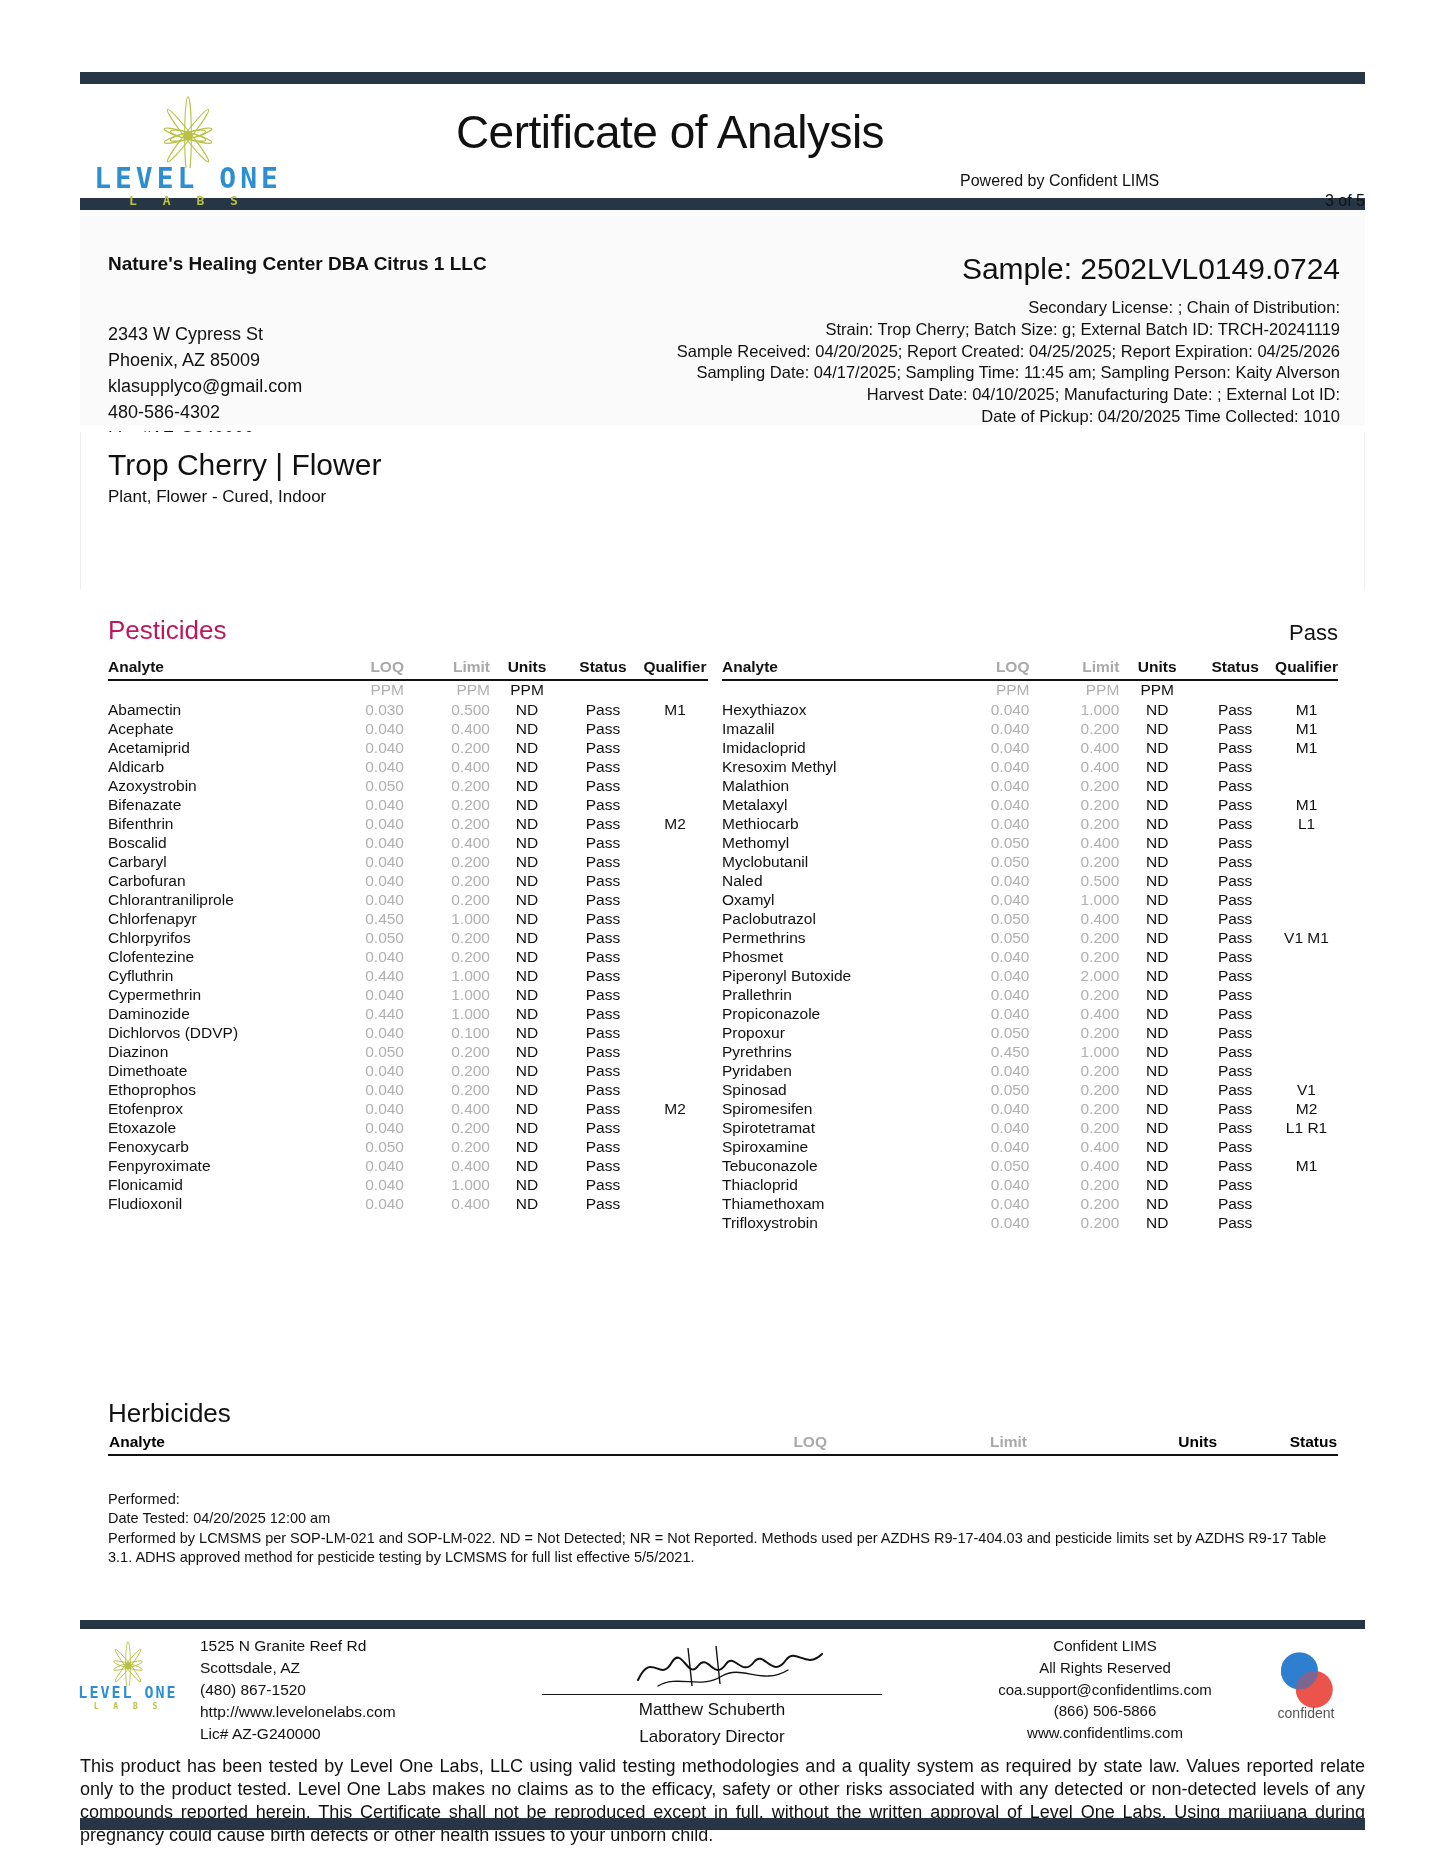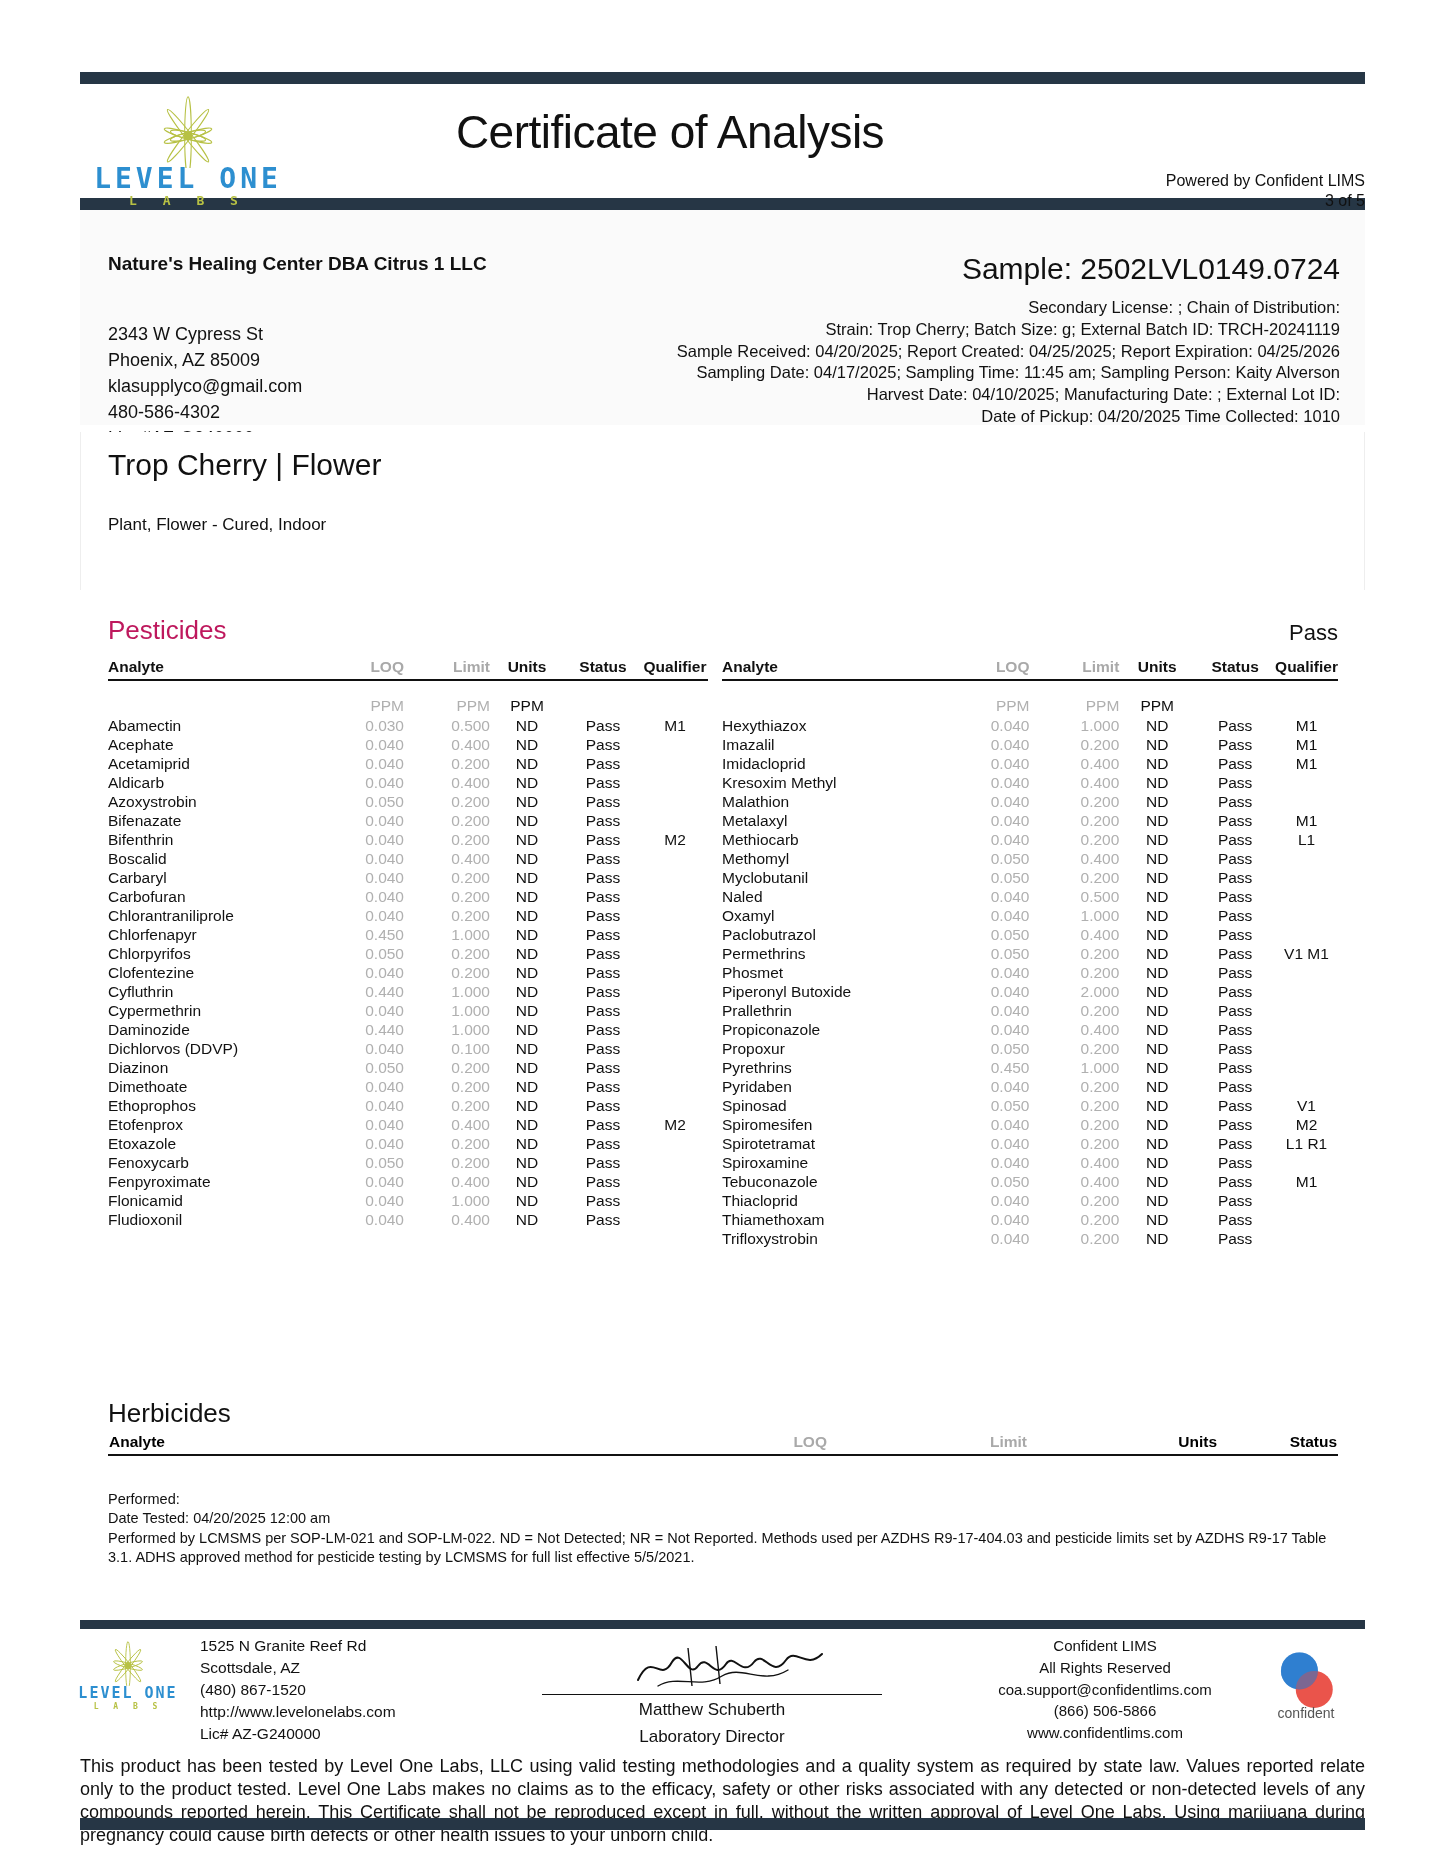--- a/index.html
+++ b/index.html
@@ -24,21 +24,21 @@
   .logo-level { position:absolute; left:0; top:70px; width:200px; text-align:center;
       font-size:28px; font-weight:bold; letter-spacing:4px; color:#2d8fd0;
       font-family:"DejaVu Sans Mono", monospace; }
   .logo-labs { position:absolute; left:0; top:101px; width:200px; text-align:center;
       font-size:13px; font-weight:bold; letter-spacing:9px; color:#b7c144;
       font-family:"DejaVu Sans Mono", monospace; }
 
   
   .coa-title { position:absolute; left:380px; top:105px; width:580px; text-align:center;
       font-size:46px; font-weight:400; color:#111; letter-spacing:-0.5px; }
-  .powered { position:absolute; left:960px; top:170px; width:405px; text-align:right;
+  .powered { position:absolute; left:960px; top:170px; width:405px; 
       font-size:16px; color:#111; line-height:1.35; }
   .pageno { position:absolute; left:960px; top:192px; width:405px; text-align:right;
       font-size:16px; color:#111; }
 
   
   .info-panel { position:absolute; left:80px; top:210px; width:1285px; height:215px;
       background:#fafafa; }
   .client-name { position:absolute; left:108px; top:253px; font-size:19px; font-weight:bold; color:#111; }
   .client-lines { position:absolute; left:108px; top:285px; font-size:18px; color:#111; line-height:1.45;margin-top:36px; }
   .client-lines div { white-space:nowrap; }
@@ -46,21 +46,21 @@
   .sample-id { position:absolute; left:600px; top:252px; width:740px; text-align:right;
       font-size:30px; color:#111; }
   .meta-lines { position:absolute; left:440px; top:297px; width:900px; text-align:right;
       font-size:16.5px; color:#111; line-height:1.32; }
   .meta-lines div { white-space:nowrap; }
 
   
   .prod-panel { position:absolute; left:80px; top:432px; width:1285px; height:158px; background:#fff;
       border-left:1px solid #eee; border-right:1px solid #eee; }
   .prod-title { position:absolute; left:108px; top:448px; font-size:30px; color:#111;text-align:right; }
-  .prod-sub { position:absolute; left:108px; top:487px; font-size:17px; color:#111;margin-top:28px; }
+  .prod-sub { position:absolute; left:108px; top:487px; font-size:17px; color:#111; }
 
   
   .wm-leaf { position:absolute; left:520px; top:630px; width:420px; height:420px;
       opacity:0.30; pointer-events:none; }
   .wm-level { position:absolute; left:118px; top:1258px; width:1210px; text-align:center;
       font-size:112px; font-weight:bold; letter-spacing:16px; color:#d3e5f2;
       font-family:"DejaVu Sans Mono", monospace; pointer-events:none; }
   .wm-labs { position:absolute; left:118px; top:1390px; width:1210px; text-align:center;
       font-size:44px; font-weight:bold; letter-spacing:40px; color:#eceede;
       font-family:"DejaVu Sans Mono", monospace; pointer-events:none; }
@@ -74,21 +74,21 @@
 
   table.tbl { position:absolute; border-collapse:collapse; font-size:15.5px; }
   table.tbl th { font-weight:bold; font-size:15.5px; padding:0 0 3px 0;
       border-bottom:2.5px solid #111; color:#111; }
   table.tbl th.dim { color:#a9a9a9; font-weight:bold; }
   table.tbl td { padding:0.5px 0; color:#111; white-space:nowrap; }
   table.tbl td.dim { color:#b0b0b0; }
   .c-an { text-align:left; }
   .c-num { text-align:right; }
   .c-ctr { text-align:center; }
-  tr.unit-row td { color:#b0b0b0; padding-top:16px; padding-bottom:1px; }
+  tr.unit-row td { color:#b0b0b0; padding-top:0; padding-bottom:1px; }
   tr.unit-row td.units-dark { color:#111; }
 
   
   .herb-title { position:absolute; left:108px; top:1398px; font-size:26px; color:#111; }
   table.herb { position:absolute; left:108px; top:1432px; width:1230px;
       border-collapse:collapse; font-size:15.5px; }
   table.herb th { font-weight:bold; padding-bottom:3px; border-bottom:2.5px solid #111; }
   table.herb th.dim { color:#a9a9a9; }
 
   

